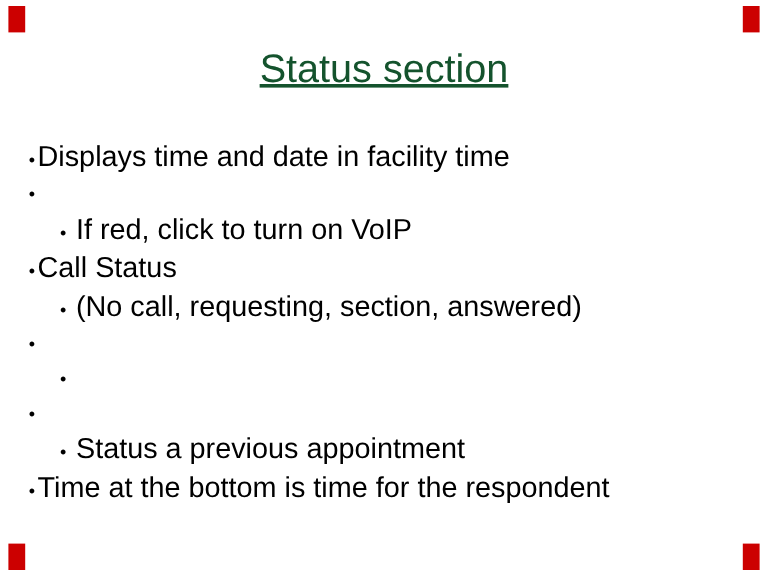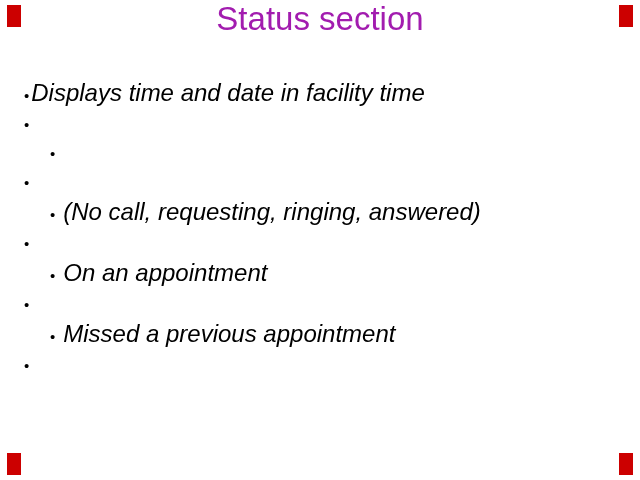--- a/index.html
+++ b/index.html
@@ -20,25 +20,27 @@
     position: absolute;
     width: 14px;
     height: 22px;
   }
   .corner-mark.tl { top: 5px;  left: 7px; }
   .corner-mark.tr { top: 5px;  right: 7px; }
   .corner-mark.bl { bottom: 5px; left: 7px; }
   .corner-mark.br { bottom: 5px; right: 7px; }
   .slide-title {
     margin: 0;
+    padding-top: 38px;
     text-align: center;
     font-size: 33px;
     font-weight: 400;
     letter-spacing: 0px;
-    color: #a21caf;
+    color: #14532d;
+    text-decoration: underline;
   }
   .bullets {
     margin-top: 40px;
     padding-left: 24px;
     padding-right: 10px;
   }
   .line {
     display: flex;
     align-items: baseline;
     font-size: 24px;
@@ -46,21 +48,21 @@
     white-space: nowrap;
   }
   .line .dot {
     font-size: 15px;
     line-height: 29px;
     flex: 0 0 auto;
   }
   .line.lvl1 .dot { margin-right: 2px; }
   .line.lvl2       { padding-left: 26px; }
   .line.lvl2 .dot { margin-right: 8px; }
-  .line .txt { flex: 0 0 auto; font-style: italic; }
+  .line .txt { flex: 0 0 auto; }
 </style>
 </head>
 <body>
 
 <div class="slide">
   <div class="corner-mark tl" style="background: rgb(204, 0, 0);"></div>
   <div class="corner-mark tr" style="background: rgb(204, 0, 0);"></div>
   <div class="corner-mark bl" style="background: rgb(204, 0, 0);"></div>
   <div class="corner-mark br" style="background: rgb(204, 0, 0);"></div>
 
@@ -69,39 +71,41 @@
   <div class="bullets">
       <div class="line lvl1">
         <span class="dot">•</span>
         <span class="txt">Displays time and date in facility time</span>
       </div>
       <div class="line lvl1">
         <span class="dot">•</span>
       </div>
       <div class="line lvl2">
         <span class="dot">•</span>
+        <span class="txt">If red, click to turn on VoIP</span>
+      </div>
+      <div class="line lvl1">
+        <span class="dot">•</span>
+        <span class="txt">Call Status</span>
+      </div>
+      <div class="line lvl2">
+        <span class="dot">•</span>
+        <span class="txt">(No call, requesting, section, answered)</span>
       </div>
       <div class="line lvl1">
         <span class="dot">•</span>
       </div>
       <div class="line lvl2">
         <span class="dot">•</span>
-        <span class="txt">(No call, requesting, ringing, answered)</span>
       </div>
       <div class="line lvl1">
         <span class="dot">•</span>
       </div>
       <div class="line lvl2">
         <span class="dot">•</span>
-        <span class="txt">On an appointment</span>
+        <span class="txt">Status a previous appointment</span>
       </div>
       <div class="line lvl1">
         <span class="dot">•</span>
-      </div>
-      <div class="line lvl2">
-        <span class="dot">•</span>
-        <span class="txt">Missed a previous appointment</span>
-      </div>
-      <div class="line lvl1">
-        <span class="dot">•</span>
+        <span class="txt">Time at the bottom is time for the respondent</span>
       </div>
     </div>
 </div>
 
 </body></html>

